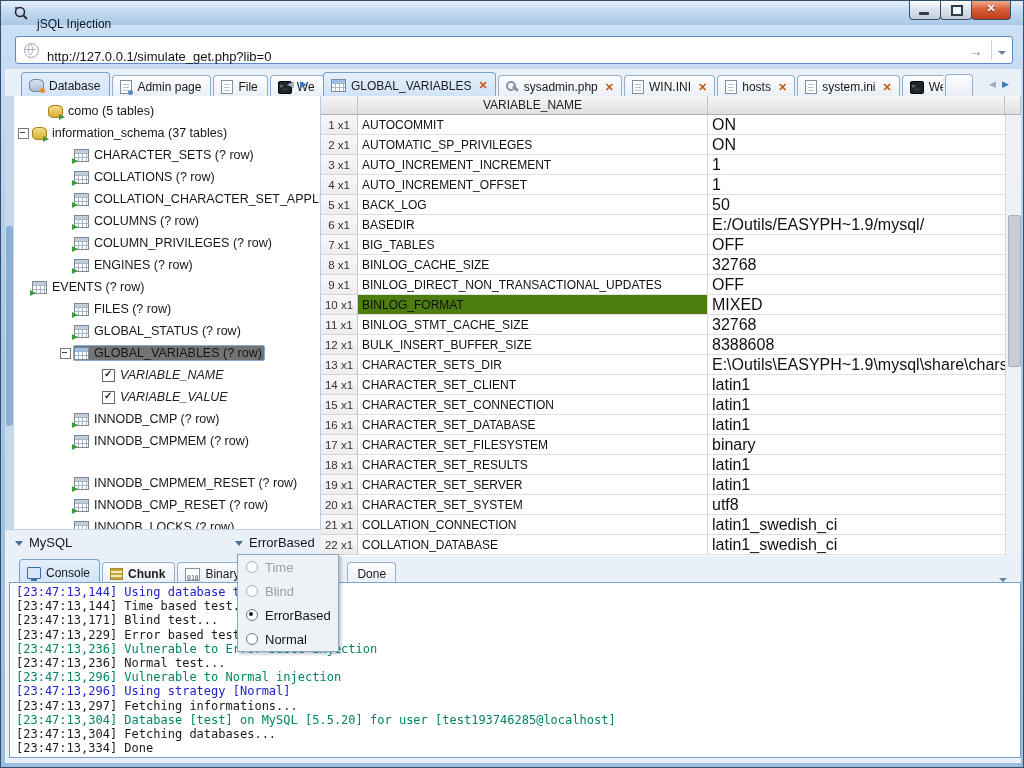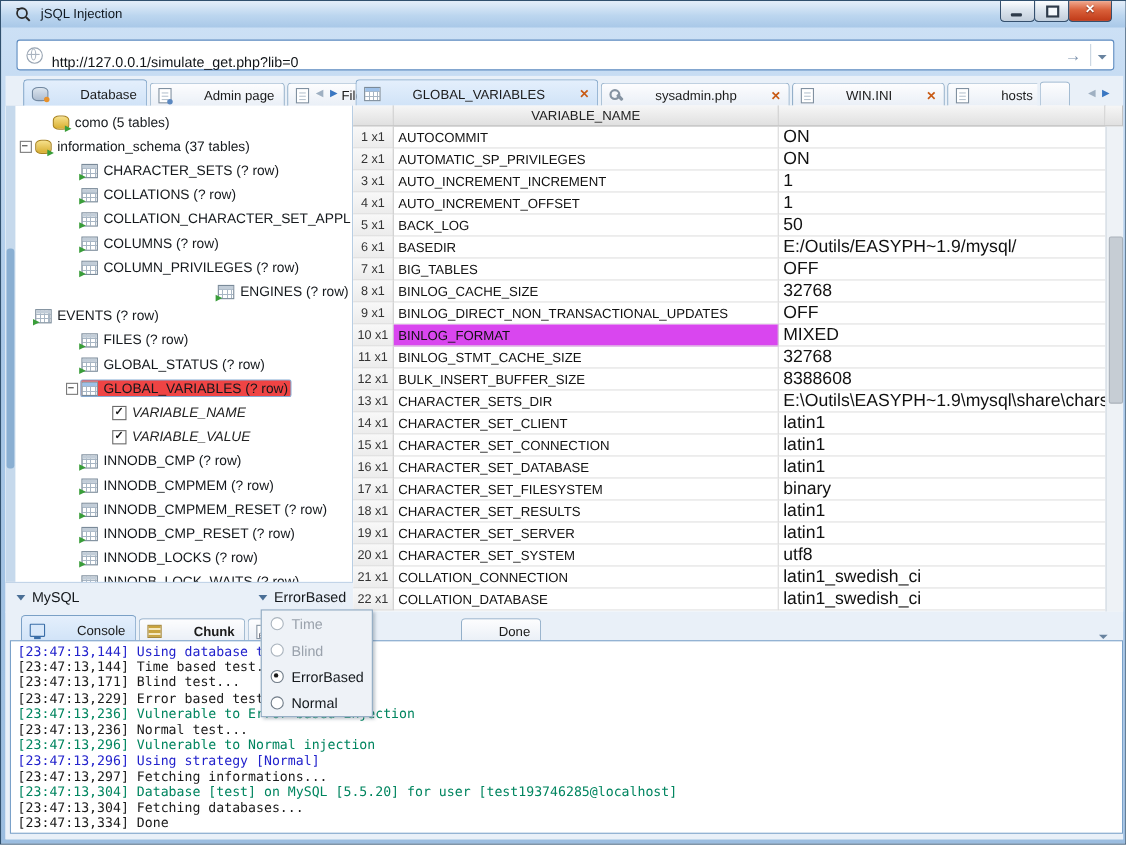--- a/index.html
+++ b/index.html
@@ -4,21 +4,21 @@
 <style>
   html,body{margin:0;padding:0;width:1024px;height:768px;overflow:hidden;
     font-family:"Liberation Sans",sans-serif;-webkit-font-smoothing:antialiased;}
   #frame{position:relative;width:1022px;height:766px;border:1px solid #30506e;
     background:linear-gradient(#cfe2f6,#a9c8e8 40%,#9bbde0);}
   
   #titlebar{position:absolute;left:0;top:0;width:100%;height:24px;
     background:linear-gradient(#e4eefa,#bcd6ef 55%,#a9c8e8);}
   #app-icon{position:absolute;left:12px;top:4px;width:16px;height:16px;}
   #app-icon svg{display:block;}
-  #window-title{position:absolute;left:36px;top:4px;font-size:12px;color:#101820;}
+  #window-title{position:absolute;left:36px;top:16px;font-size:12px;color:#101820;}
   .winbtns{position:absolute;right:12px;top:0;display:flex;}
   .wbtn{width:30px;height:18px;border:1px solid #35506e;border-top:none;
     border-radius:0 0 4px 4px;background:linear-gradient(#fdfeff,#dce5ee 45%,#c2cedb);
     position:relative;margin-left:-1px;}
   .wbtn.close{width:38px;background:linear-gradient(#f0a88e,#d9603a 45%,#c03a18);}
   .wbtn .min-g{position:absolute;left:9px;bottom:4px;width:10px;height:3px;background:#2e3b4a;border-radius:1px;}
   .wbtn .res-g{position:absolute;left:10px;top:4px;width:8px;height:7px;border:2px solid #2e3b4a;background:#f4f8fc;}
   .wbtn .cls-g{position:absolute;left:0;top:1px;width:100%;text-align:center;color:#fff;
     font-size:11px;font-weight:bold;text-shadow:0 1px 1px #702010;}
   
@@ -31,21 +31,21 @@
   .go-arrow{color:#7d93ad;font-size:15px;font-weight:bold;padding:0 8px;cursor:default;}
   .field-sep{width:1px;height:20px;background:#c8d4e0;}
   .field-caret{width:20px;text-align:center;}
   .caret-down{display:inline-block;width:0;height:0;border-left:4px solid transparent;
     border-right:4px solid transparent;border-top:4px solid #68839f;}
   
   #content{position:absolute;left:4px;top:68px;width:1016px;height:694px;background:#e9f0f8;}
   
   .tab{position:relative;display:inline-flex;align-items:center;height:22px;padding:0 7px;
     margin-right:2px;border:1px solid #93afc9;border-bottom:none;border-radius:4px 4px 0 0;
-    background:linear-gradient(#fdfdfe,#e8eef6);font-size:12px;color:#1a1a1a;vertical-align:bottom;white-space:nowrap;gap:24px;}
+    background:linear-gradient(#fdfdfe,#e8eef6);font-size:12px;color:#1a1a1a;vertical-align:bottom;white-space:nowrap;}
   .tab.selected{background:linear-gradient(#e4effc,#cfe2f7);border-color:#7aa0c6;height:25px;}
   .tablabel{margin:0 2px;}
   .tabclose{color:#c85a14;font-weight:bold;font-size:11px;margin-left:5px;cursor:default;}
   #left-tabs{position:absolute;left:16px;top:3px;height:27px;white-space:nowrap;}
   #right-tabs{position:absolute;left:318px;top:3px;height:27px;white-space:nowrap;max-width:620px;overflow:hidden;}
   .tabstrip-row{position:absolute;left:0;top:0;width:100%;height:27px;border-bottom:1px solid #b7cde3;}
   .scroll-arrows{position:absolute;top:10px;font-size:9px;}
   #left-tab-arrows{left:282px;}
   #right-tab-arrows{left:984px;}
   .arrow-left{color:#9fb0c2;margin-right:6px;}
@@ -55,21 +55,21 @@
   #tree-panel{position:absolute;left:0;top:27px;width:315px;height:433px;background:#fff;
     border-right:1px solid #b7cde3;overflow:hidden;}
   #tree-scrollbar{position:absolute;left:0;top:0;width:9px;height:433px;background:#c6d9ec;}
   #tree-scroll-thumb{position:absolute;left:1px;top:130px;width:7px;height:200px;background:#8aafd2;border-radius:3px;}
   #tree{position:absolute;left:10px;top:4px;width:305px;}
   .trow{height:22px;display:flex;align-items:center;white-space:nowrap;overflow:hidden;font-size:12.5px;color:#14181c;}
   .tslot{width:16px;flex:none;display:flex;align-items:center;justify-content:center;}
   .expander{width:9px;height:9px;border:1px solid #7a7a7a;background:#fff;position:relative;}
   .expander::after{content:"";position:absolute;left:1px;top:3px;width:5px;height:1px;background:#444;}
   .selbox{display:flex;align-items:center;padding:1px 3px 1px 1px;border-radius:2px;}
-  .trow.selected .selbox{background:#ef4444;border:1px solid #86abd4;padding:0 2px 0 0;}
+  .trow.selected .selbox{background:#737373;border:1px solid #86abd4;padding:0 2px 0 0;}
   .tlabel{margin-left:5px;}
   .tlabel.italic{font-style:italic;color:#222;}
   
   .t-db{width:13px;height:11px;background:linear-gradient(#f6e08a,#d8ae30);border:1px solid #a8821c;border-radius:6px/4px;position:relative;flex:none;}
   .t-db::after{content:"";position:absolute;right:-3px;bottom:-3px;width:0;height:0;border-left:6px solid #3a9e3a;border-top:3px solid transparent;border-bottom:3px solid transparent;}
   .t-table{width:13px;height:11px;border:1px solid #7a8a99;background-color:#fff;position:relative;flex:none;
     background-image:repeating-linear-gradient(0deg,transparent 0 3px,#a8b6c4 3px 4px),repeating-linear-gradient(90deg,transparent 0 3px,#a8b6c4 3px 4px);}
   .t-table::before{content:"";position:absolute;left:0;top:0;width:100%;height:3px;background:#c2cdd8;}
   .t-table.grn::after{content:"";position:absolute;left:-3px;bottom:-3px;width:0;height:0;border-left:6px solid #3a9e3a;border-top:3px solid transparent;border-bottom:3px solid transparent;}
   .t-table.blue::before{background:#9dc0e8;}
@@ -89,21 +89,21 @@
   #th-name{left:37px;width:350px;}
   #th-value{left:387px;width:297px;}
   #th-corner{left:684px;width:16px;}
   #tbody{position:absolute;left:0;top:19px;width:684px;height:441px;overflow:hidden;}
   .drow{display:flex;height:20px;box-sizing:border-box;}
   .dnum{width:37px;flex:none;background:linear-gradient(#f8f8f8,#ececec);border-right:1px solid #c8c8c8;
     border-bottom:1px solid #d4d4d4;font-size:11.5px;color:#333;display:flex;align-items:center;justify-content:center;box-sizing:border-box;}
   .dname{width:350px;flex:none;border-right:1px solid #d8d8d8;border-bottom:1px solid #e0e0e0;
     font-size:12px;color:#111;display:flex;align-items:center;padding-left:4px;box-sizing:border-box;overflow:hidden;white-space:nowrap;}
   .dval{flex:1;border-bottom:1px solid #e0e0e0;font-size:16px;color:#111;display:flex;align-items:center;padding-left:4px;box-sizing:border-box;overflow:hidden;white-space:nowrap;}
-  .dname.selected{background:#d946ef;}
+  .dname.selected{background:#4d7c0f;}
   #table-scrollbar{position:absolute;left:684px;top:19px;width:16px;height:441px;background:#eef2f6;border-left:1px solid #d0d8e0;box-sizing:border-box;}
   #table-scroll-thumb{position:absolute;left:2px;top:100px;width:11px;height:150px;background:#c6cdd4;border:1px solid #aab2ba;border-radius:2px;}
   
   #bottom-panel{position:absolute;left:0;top:487px;width:1016px;height:207px;background:#e9f0f8;}
   #bottom-tabs{position:absolute;left:14px;top:3px;height:26px;white-space:nowrap;}
   #bottom-tabs .tab.gap-java{margin-left:96px;}
   #bottom-tabs .tab b{font-weight:bold;}
   #bottom-caret{position:absolute;right:14px;top:12px;}
   #console-out{position:absolute;left:4px;top:26px;width:1004px;height:172px;background:#fff;
     border:1px solid #7aa1c9;font-family:"DejaVu Sans Mono",monospace;font-size:12px;
@@ -273,21 +273,21 @@
               <span class="tlabel">COLUMNS (? row)</span>
             </span>
           </div>
           <div class="trow" style="padding-left: 42px;">
             <span class="tslot"></span>
             <span class="selbox">
               <span class="t-table grn"></span>
               <span class="tlabel">COLUMN_PRIVILEGES (? row)</span>
             </span>
           </div>
-          <div class="trow" style="padding-left: 42px; justify-content: flex-end;">
+          <div class="trow" style="padding-left: 42px;">
             <span class="tslot"></span>
             <span class="selbox">
               <span class="t-table grn"></span>
               <span class="tlabel">ENGINES (? row)</span>
             </span>
           </div>
           <div class="trow" style="">
             <span class="tslot"></span>
             <span class="selbox">
               <span class="t-table grn"></span>
@@ -338,21 +338,21 @@
               <span class="tlabel">INNODB_CMP (? row)</span>
             </span>
           </div>
           <div class="trow" style="padding-left: 42px;">
             <span class="tslot"></span>
             <span class="selbox">
               <span class="t-table grn"></span>
               <span class="tlabel">INNODB_CMPMEM (? row)</span>
             </span>
           </div>
-          <div class="trow" style="padding-left: 42px;">
+          <div class="trow" style="padding-left: 42px; margin-top: 20px;">
             <span class="tslot"></span>
             <span class="selbox">
               <span class="t-table grn"></span>
               <span class="tlabel">INNODB_CMPMEM_RESET (? row)</span>
             </span>
           </div>
           <div class="trow" style="padding-left: 42px;">
             <span class="tslot"></span>
             <span class="selbox">
               <span class="t-table grn"></span>

